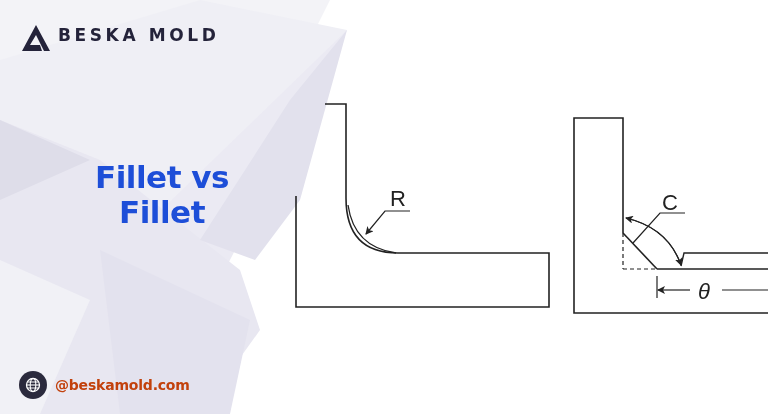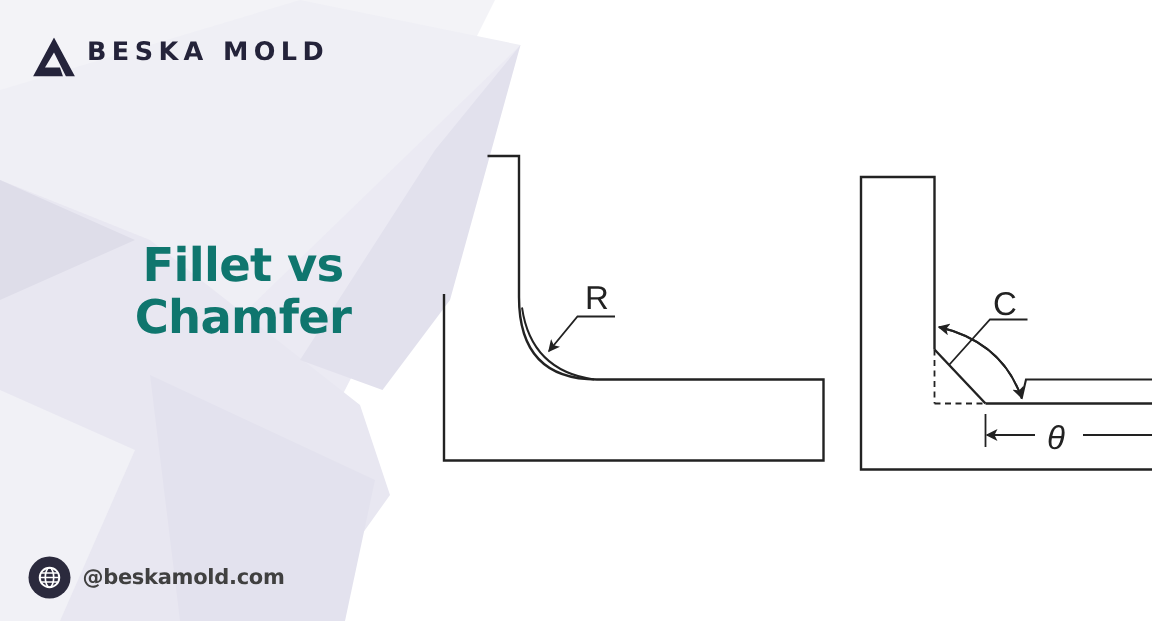--- a/index.html
+++ b/index.html
@@ -1,24 +1,24 @@
 <!DOCTYPE html>
 <html><head>
 <meta charset="utf-8">
 <style>
   html, body { margin: 0; padding: 0; }
   body { width: 768px; height: 414px; overflow: hidden; background: #ffffff; position: relative; font-family: "DejaVu Sans", sans-serif; }
   .bg { position: absolute; left: 0; top: 0; width: 768px; height: 414px; }
   .logo { position: absolute; left: 22px; top: 25px; display: flex; align-items: flex-start; }
   .logo-mark { width: 30px; height: 26px; }
   .logo-text { margin-left: 6px; font-family: "DejaVu Sans", sans-serif; font-weight: bold; font-size: 17px; letter-spacing: 3.6px; color: #24233a; }
-  .title { position: absolute; left: 62px; top: 160px; width: 200px; text-align: center; font-family: "DejaVu Sans", sans-serif; font-weight: bold; color: #0f766e; font-size: 31px; line-height: 35px; letter-spacing: -0.5px; }
+  .title { position: absolute; left: 62px; top: 160px; width: 200px; text-align: center; font-family: "DejaVu Sans", sans-serif; font-weight: bold; color: #1d4ed8; font-size: 31px; line-height: 35px; letter-spacing: -0.5px; }
   .footer { position: absolute; left: 19px; top: 371px; display: flex; align-items: center; }
   .globe { width: 28px; height: 28px; border-radius: 50%; background: #2b2a3d; display: flex; align-items: center; justify-content: center; }
-  .footer-text { margin-left: 8px; font-family: "DejaVu Sans", sans-serif; font-weight: bold; font-size: 14px; color: #404040; letter-spacing: -0.2px; }
+  .footer-text { margin-left: 8px; font-family: "DejaVu Sans", sans-serif; font-weight: bold; font-size: 14px; color: #c2410c; letter-spacing: -0.2px; }
   .diagram { position: absolute; left: 0; top: 0; width: 768px; height: 414px; }
   .diagram text { font-family: "Liberation Sans", sans-serif; fill: #222; }
 </style>
 </head>
 <body>
 
 <svg class="bg" viewBox="0 0 768 414" xmlns="http://www.w3.org/2000/svg">
   <rect x="0" y="0" width="768" height="414" fill="#ffffff"></rect>
   <polygon points="0,0 330,0 300,60 0,90" fill="#f3f3f7"></polygon>
   <polygon points="0,60 200,0 347,30 260,190 120,260 0,240" fill="#efeff5"></polygon>
@@ -32,21 +32,21 @@
 
 <div class="logo">
   <svg class="logo-mark" viewBox="0 0 30 26" xmlns="http://www.w3.org/2000/svg">
     <polygon points="14,0 28,26 22,26 14,10 8,20 18,20 20,26 0,26" fill="#24233a"></polygon>
   </svg>
   <span class="logo-text">BESKA MOLD</span>
 </div>
 
 <div class="title">
   <div>Fillet vs</div>
-  <div>Chamfer</div>
+  <div>Fillet</div>
 </div>
 
 <div class="footer">
   <div class="globe">
     <svg width="16" height="16" viewBox="0 0 16 16" xmlns="http://www.w3.org/2000/svg">
       <circle cx="8" cy="8" r="6.5" fill="none" stroke="#ffffff" stroke-width="1.3"></circle>
       <ellipse cx="8" cy="8" rx="2.8" ry="6.5" fill="none" stroke="#ffffff" stroke-width="1.1"></ellipse>
       <line x1="1.5" y1="8" x2="14.5" y2="8" stroke="#ffffff" stroke-width="1.1"></line>
       <line x1="2.5" y1="5" x2="13.5" y2="5" stroke="#ffffff" stroke-width="1"></line>
       <line x1="2.5" y1="11" x2="13.5" y2="11" stroke="#ffffff" stroke-width="1"></line>

